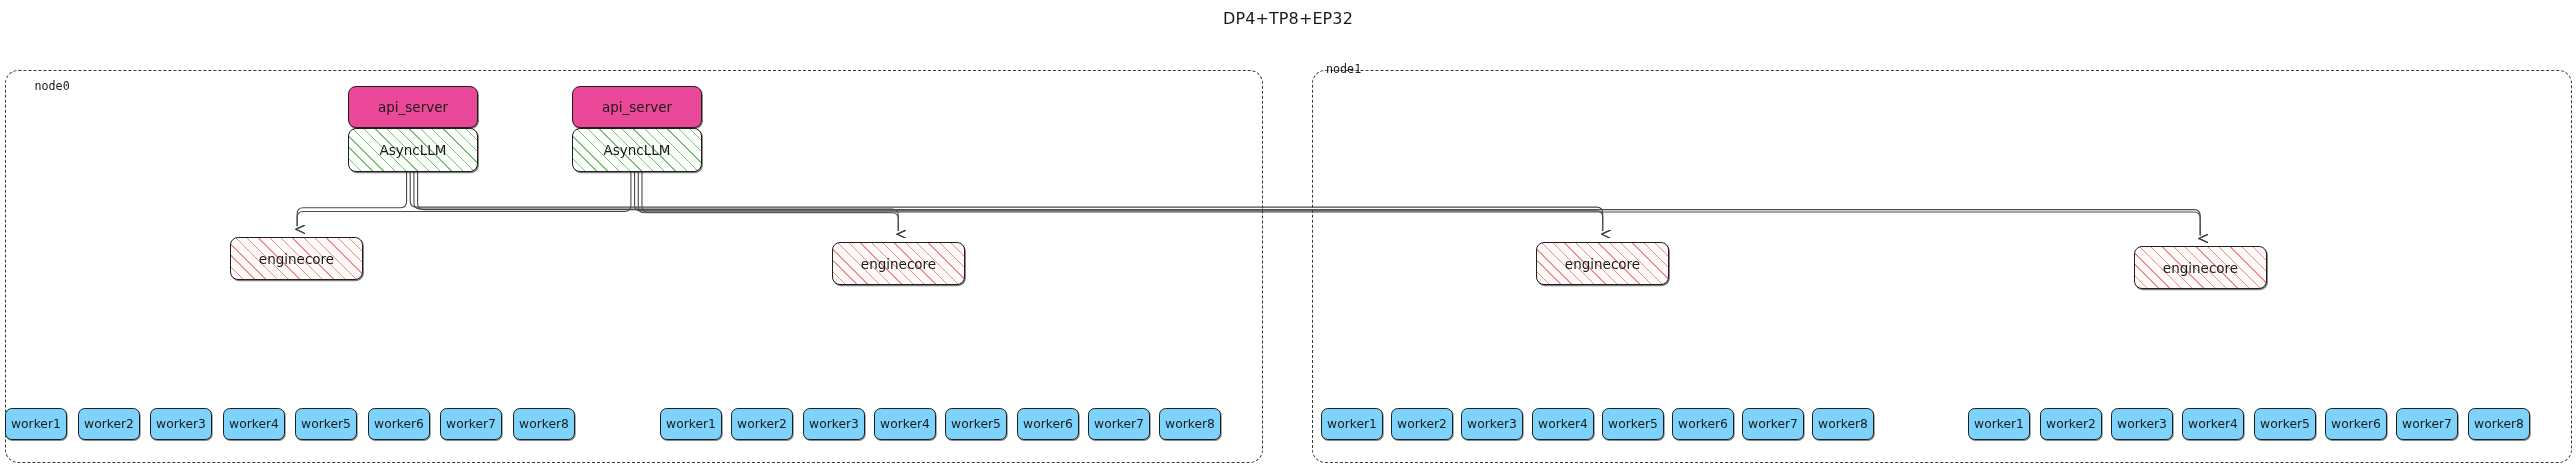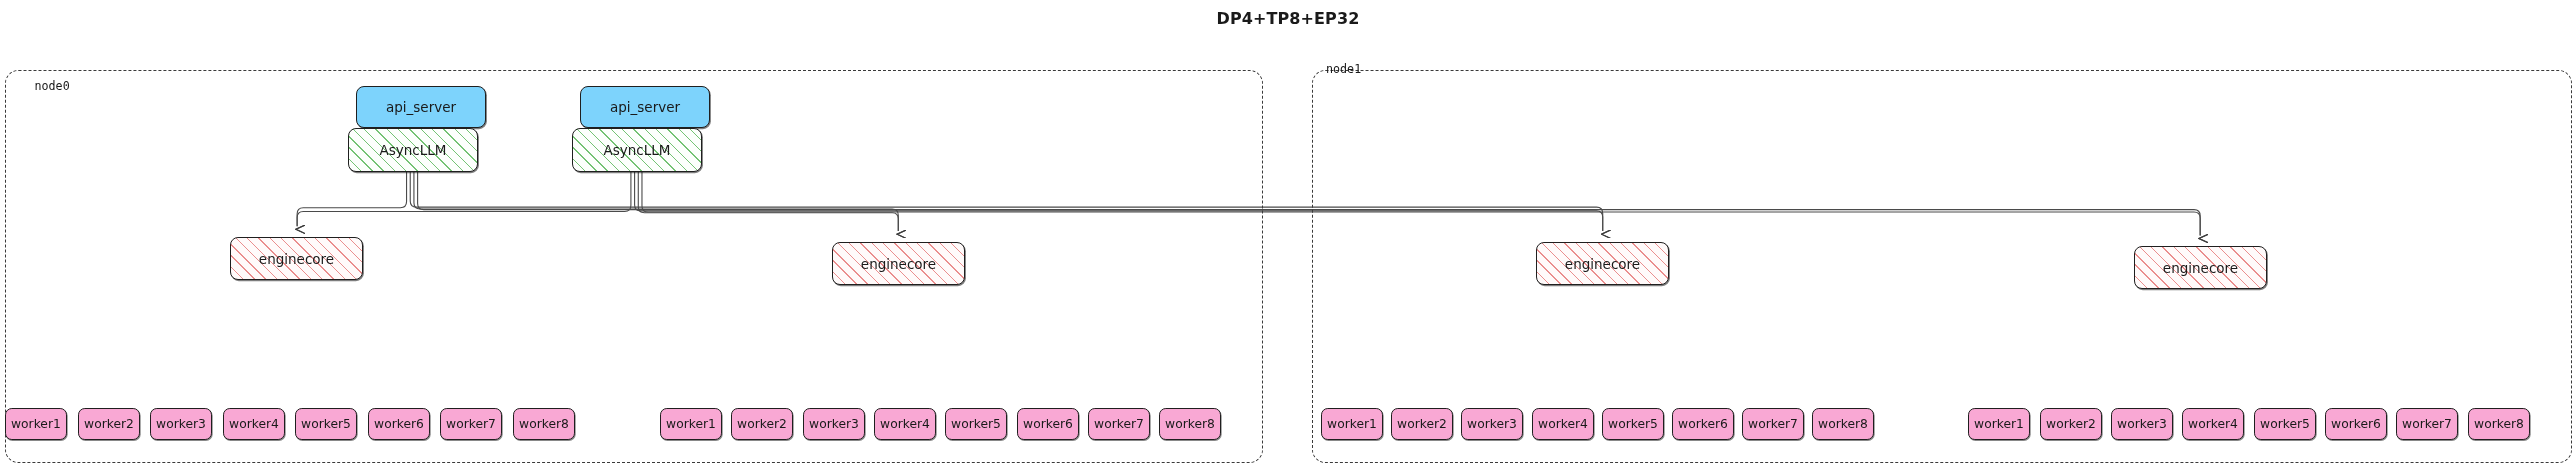--- a/index.html
+++ b/index.html
@@ -2,38 +2,38 @@
 <html style="font-size:9.8px"><head>
 <meta charset="utf-8">
 <style>
   html,body{margin:0;padding:0;background:#ffffff;}
   body{width:2576px;height:469px;position:relative;overflow:hidden;
        font-family:"DejaVu Sans","Liberation Sans",sans-serif;color:#111111;}
 
   #diagram{position:absolute;inset:0;}
 
   .title{position:absolute;left:0;right:0;top:8.6px;text-align:center;
-         font-size:16px;font-weight:700;color:#1a1a1a;letter-spacing:0.1px;
+         font-size:16px;font-weight:400;color:#1a1a1a;letter-spacing:0.1px;
          font-family:"DejaVu Sans","Liberation Sans",sans-serif;}
 
   
   .cluster{position:absolute;border:1.5px dashed #3a3a3a;border-radius:13.5px;
            background:transparent;}
   .cluster-label{position:absolute;font-size:11.7px;color:#1a1a1a;
                  font-family:"DejaVu Sans Mono","Liberation Mono",monospace;
                  white-space:nowrap;}
 
   
   .nbox{position:absolute;box-sizing:border-box;border:1.6px solid #1f1f1f;
-        border-radius:8px;background:#f9a8d4;display:flex;align-items:center;
+        border-radius:8px;background:#7dd3fc;display:flex;align-items:center;
         justify-content:center;font-size:13.5px;color:#1a1a1a;white-space:nowrap;
         box-shadow:0.9px 1.2px 0 rgba(20,20,20,.55);}
 
   
-  .nbox.plain{background:#7dd3fc;margin-left:8px;}
+  .nbox.plain{background:#ec4899;}
 
   
   .nbox.hatch-green{
     background-color:#fcfffc;
     background-image:repeating-linear-gradient(45deg,
         rgba(92,184,92,.85) 0px, rgba(92,184,92,.85) 1px,
         rgba(255,255,255,0) 1px, rgba(255,255,255,0) 8px);
     text-align:center;
   }
   

